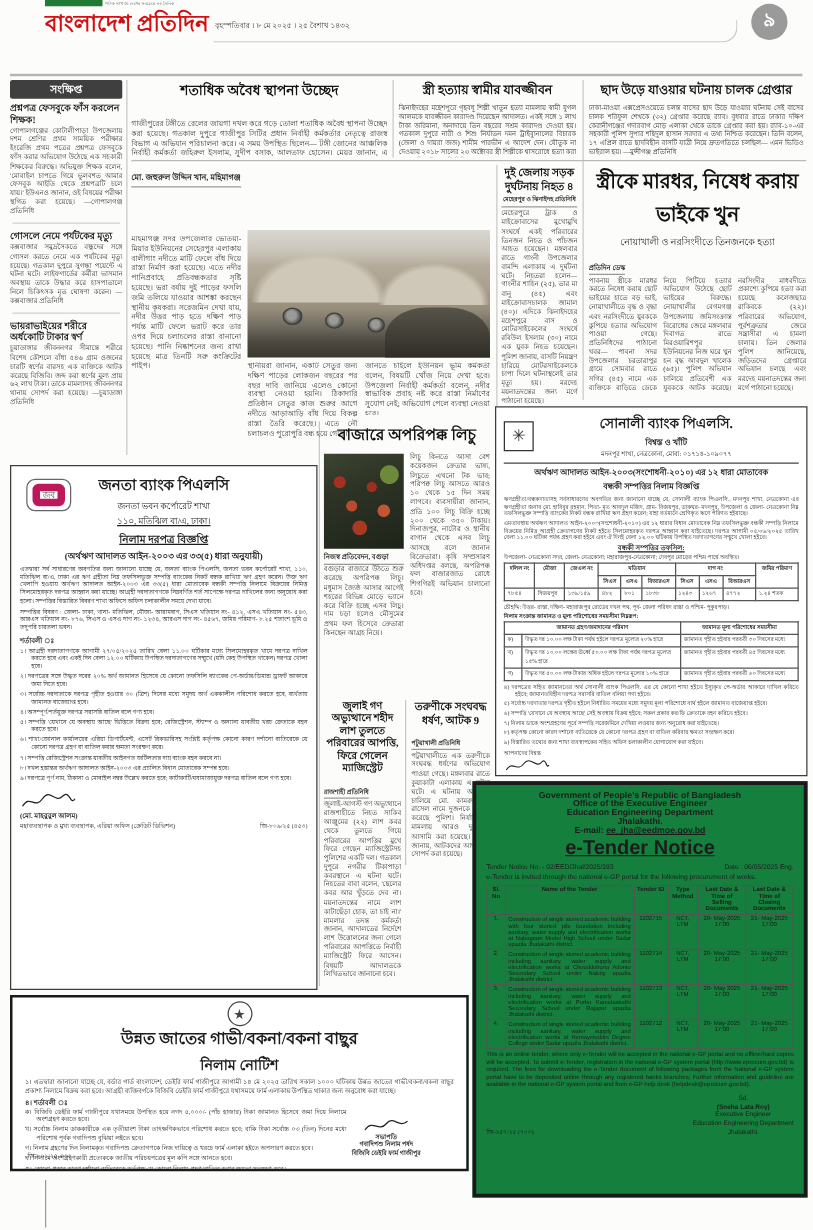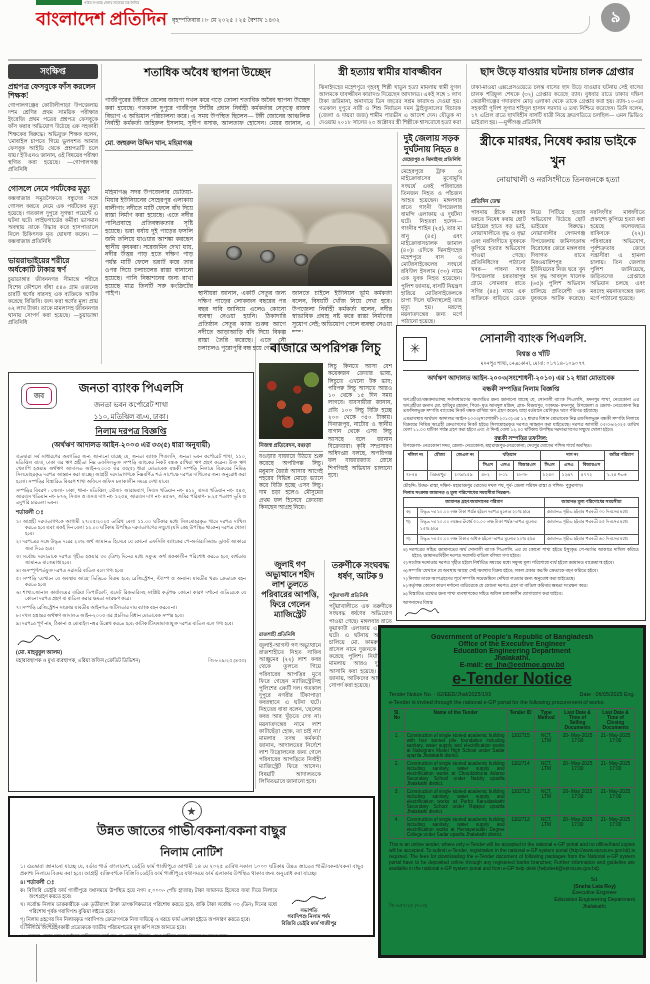--- a/index.html
+++ b/index.html
@@ -33,21 +33,21 @@
       radial-gradient(circle at 20% 30%,#a33122 0 6%,transparent 7%),
       radial-gradient(circle at 35% 55%,#b84a2d 0 7%,transparent 8%),
       radial-gradient(circle at 60% 35%,#9c2f1e 0 6%,transparent 7%),
       radial-gradient(circle at 75% 60%,#c25633 0 7%,transparent 8%),
       radial-gradient(circle at 45% 78%,#a83a24 0 8%,transparent 9%),
       radial-gradient(circle at 82% 22%,#6d8a3a 0 9%,transparent 10%),
       linear-gradient(160deg,#3d4430 0%,#2c3224 40%,#1f241a 100%)}
   .emb-circle{border:1.5px solid #444;border-radius:50%;display:flex;align-items:center;justify-content:center;color:#444}
   .emb-square{border:1.2px solid #333;display:flex;align-items:center;justify-content:center;color:#333}
   .jb-outer{border:1.5px solid #666;border-radius:7px;display:flex;align-items:center;justify-content:center}
-  .jb-inner{border:1px solid #be185d;border-radius:5px;width:78%;height:72%;display:flex;align-items:center;justify-content:center;font-size:7px;color:#555;font-weight:bold}
+  .jb-inner{border:6px solid #be185d;border-radius:5px;width:78%;height:72%;display:flex;align-items:center;justify-content:center;font-size:7px;color:#555;font-weight:normal}
 </style>
 </head>
 <body>
 
 <div class="abs" style="left:0;top:24;width:650px;height:36px">
   <div class="abs" style="left:38px;top:16px;width:552px;height:18px;border:1px solid #c8c8c8;border-top:none;border-radius:0 0 12px 12px"></div>
   <div class="abs" style="left:36px;top:0;width:46px;height:6px;background:#1e7a34"></div>
   <div class="abs" style="left:84px;top:1px;font-size:3.5px;color:#555;white-space:nowrap">পাঠক সংখ্যায় দেশের সবচেয়ে বড় দৈনিক</div>
   <div class="abs b" style="left:36px;top:5px;font-size:18px;color:#d40f14;white-space:nowrap;background:#fcfcfb;padding-right:4px">বাংলাদেশ প্রতিদিন</div>
   <div class="abs" style="left:172px;top:15px;font-size:6px;color:#333;white-space:nowrap">বৃহস্পতিবার । ৮ মে ২০২৫ । ২৫ বৈশাখ ১৪৩২</div>
@@ -109,21 +109,21 @@
 <div class="abs bt just" style="left:198px;top:290px;width:88px;height:78px;overflow:hidden">স্থানীয়রা জানান, একটি সেতুর জন্য দক্ষিণ পাড়ের লোকজন বছরের পর বছর দাবি জানিয়ে এলেও কোনো ব্যবস্থা নেওয়া হয়নি। ঠিকাদারি প্রতিষ্ঠান সেতুর কাজ শুরুর আগে নদীতে আড়াআড়ি বাঁধ দিয়ে বিকল্প রাস্তা তৈরি করেছে। এতে নৌ চলাচলও পুরোপুরি বন্ধ হয়ে গেছে।</div>
 <div class="abs bt just" style="left:292px;top:290px;width:100px;height:42px;overflow:hidden">জানতে চাইলে ইউনিয়ন ভূমি কর্মকর্তা বলেন, বিষয়টি খোঁজ নিয়ে দেখা হবে। উপজেলা নির্বাহী কর্মকর্তা বলেন, নদীর স্বাভাবিক প্রবাহ নষ্ট করে রাস্তা নির্মাণের সুযোগ নেই; অভিযোগ পেলে ব্যবস্থা নেওয়া হবে।</div>
 
 <div class="abs" style="left:401px;top:133px;width:61px;height:196px;overflow:hidden">
   <h3 class="ctr" style="font-size:8.5px;line-height:1.25;margin-bottom:2px">দুই জেলায় সড়ক দুর্ঘটনায় নিহত ৪</h3>
   <div class="ctr b" style="font-size:4.8px;border-bottom:0.5px solid #999;padding-bottom:1px;margin-bottom:2px">মেহেরপুর ও ঝিনাইদহ প্রতিনিধি</div>
   <div class="bt55 just">মেহেরপুরে ট্রাক ও মাইক্রোবাসের মুখোমুখি সংঘর্ষে একই পরিবারের তিনজন নিহত ও পাঁচজন আহত হয়েছেন। মঙ্গলবার রাতে গাংনী উপজেলার বামন্দি এলাকায় এ দুর্ঘটনা ঘটে। নিহতরা হলেন— গাংনীর শাহিন (২৫), তার মা বানু (৪৫) এবং মাইক্রোবাসচালক জামাল (৪০)। এদিকে ঝিনাইদহের মহেশপুরে বাস ও মোটরসাইকেলের সংঘর্ষে রবিউল ইসলাম (৩০) নামে এক যুবক নিহত হয়েছেন। পুলিশ জানায়, বাসটি নিয়ন্ত্রণ হারিয়ে মোটরসাইকেলকে চাপা দিলে ঘটনাস্থলেই তার মৃত্যু হয়। মরদেহ ময়নাতদন্তের জন্য মর্গে পাঠানো হয়েছে।</div>
 </div>
 
 <div class="abs" style="left:471px;top:132px;width:174px;height:188px;overflow:hidden">
-  <h2 class="ctr" style="font-size:12px;margin-bottom:2px">স্ত্রীকে মারধর, নিষেধ করায় ভাইকে খুন</h2>
+  <h2 class="ctr" style="font-size:16px;margin-bottom:2px">স্ত্রীকে মারধর, নিষেধ করায় ভাইকে খুন</h2>
   <div class="ctr" style="font-size:7.5px;color:#222;margin-bottom:3px">নোয়াখালী ও নরসিংদীতে তিনজনকে হত্যা</div>
   <div class="b" style="font-size:5.5px;border-bottom:0.5px solid #999;display:inline-block;margin-bottom:2px">প্রতিদিন ডেস্ক</div>
   <div class="bt55 just" style="column-count:3;column-gap:5px;height:148px">পাবনায় স্ত্রীকে মারধর করতে নিষেধ করায় ছোট ভাইয়ের হাতে বড় ভাই, নোয়াখালীতে বৃদ্ধ ও বৃদ্ধা এবং নরসিংদীতে যুবককে কুপিয়ে হত্যার অভিযোগ পাওয়া গেছে। প্রতিনিধিদের পাঠানো খবর— পাবনা সদর উপজেলার চরতারাপুর গ্রামে সোমবার রাতে সগির (৪৫) নামে এক ব্যক্তিকে বাড়িতে ডেকে নিয়ে পিটিয়ে হত্যার অভিযোগ উঠেছে ছোট ভাইয়ের বিরুদ্ধে। নোয়াখালীর বেগমগঞ্জ উপজেলায় জমিসংক্রান্ত বিরোধের জেরে মঙ্গলবার দিবাগত রাতে মিরওয়ারিশপুর ইউনিয়নের নিজ ঘরে খুন হন বৃদ্ধ আবদুল খালেক (৬৫)। পুলিশ অভিযান চালিয়ে প্রতিবেশী এক যুবককে আটক করেছে। নরসিংদীর মাধবদীতে প্রকাশ্যে কুপিয়ে হত্যা করা হয়েছে কলেজছাত্র রাকিবকে (২২)। পরিবারের অভিযোগ, পূর্বশত্রুতার জেরে সন্ত্রাসীরা এ হামলা চালায়। তিন জেলার পুলিশ জানিয়েছে, জড়িতদের গ্রেপ্তারে অভিযান চলছে এবং মরদেহ ময়নাতদন্তের জন্য মর্গে পাঠানো হয়েছে।</div>
 </div>
 
 <div class="abs notice-box" style="left:8px;top:372px;width:246px;height:420px;padding:6px 7px;overflow:hidden">
   <div class="abs jb-outer" style="left:12px;top:10px;width:36px;height:26px">
       <div class="jb-inner">জব</div>
     </div>
   <div class="ctr">

